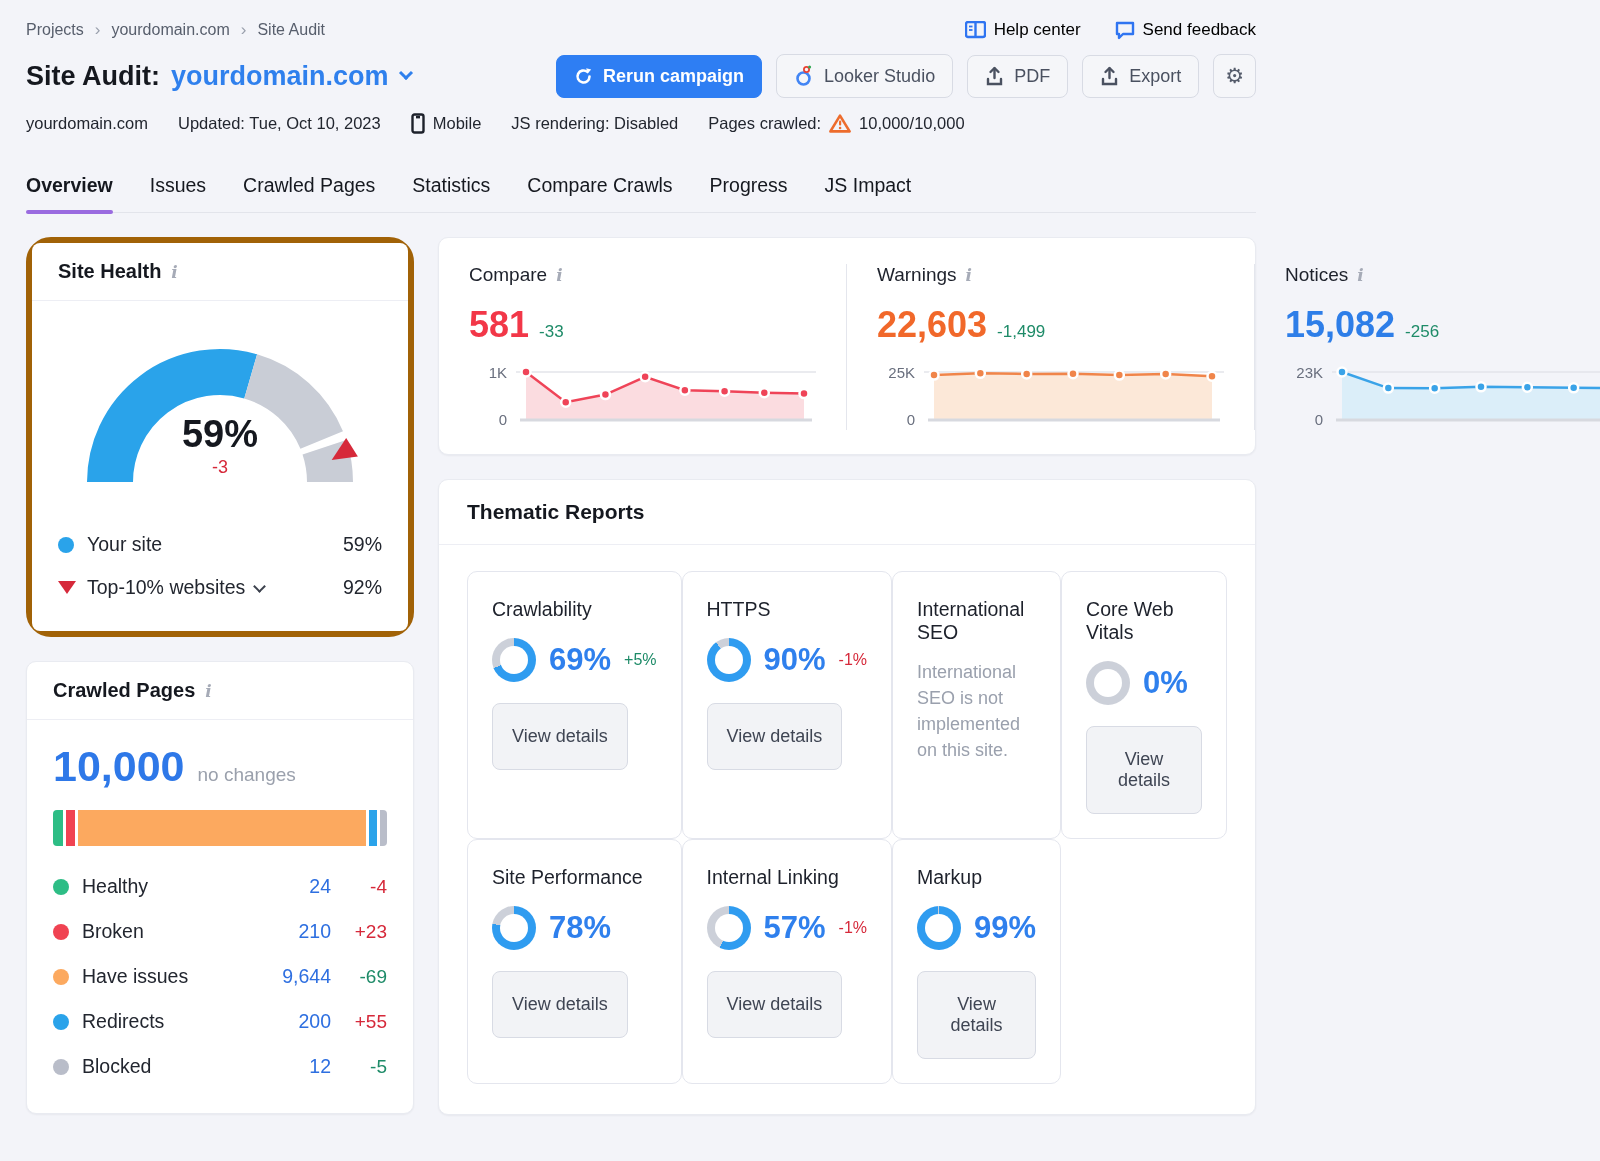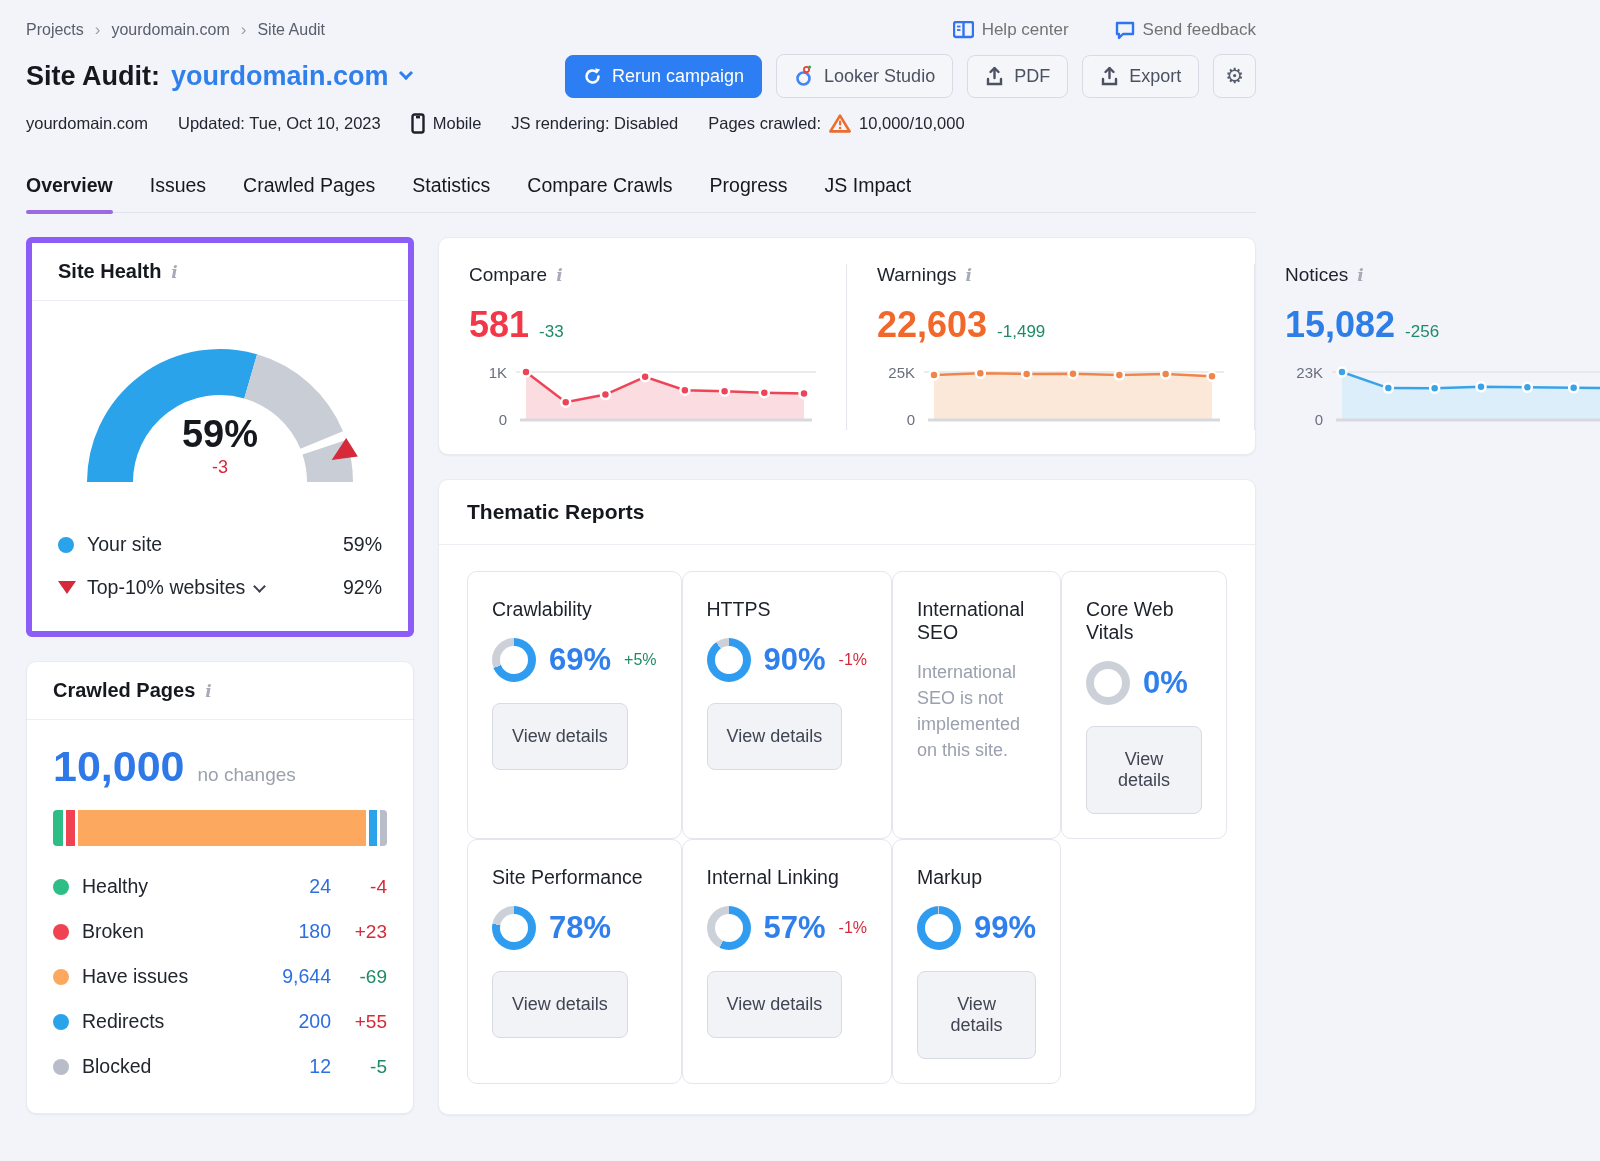--- a/index.html
+++ b/index.html
@@ -8,51 +8,51 @@
     font-family:"Liberation Sans","DejaVu Sans",sans-serif;
     background:#f3f4f9; color:#1b1f2a; overflow:hidden;
   }
   .page { width:1282px; height:1161px; padding:20px 26px 0 26px; }
 
   
   .row-breadcrumb { display:flex; justify-content:space-between; align-items:center; }
   .crumbs { display:flex; align-items:center; font-size:16px; color:#575e6c; }
   .crumb-sep { margin:0 11px; color:#9aa0ad; font-size:17px; }
   .hlinks { display:flex; align-items:center; }
-  .hlink { display:flex; align-items:center; gap:8px; color:#737373; font-size:17px; margin-left:46px; cursor:pointer; }
+  .hlink { display:flex; align-items:center; gap:8px; color:#000000; font-size:17px; margin-left:34px; cursor:pointer; }
 
   .row-title { display:flex; justify-content:space-between; align-items:center; margin-top:14px; }
   .title-left { display:flex; align-items:center; font-size:27px; font-weight:bold; color:#15181f; }
   .title-domain { color:#2f80ed; margin-left:11px; }
   .chev { display:inline-block; width:9px; height:9px; border-right:2.5px solid #3c414d; border-bottom:2.5px solid #3c414d; transform:rotate(45deg); }
   .chev-blue { border-color:#2f80ed; width:10px; height:10px; border-width:3px; margin-left:12px; margin-top:-6px; }
   .toolbar { display:flex; align-items:center; }
   .btn { display:inline-flex; align-items:center; gap:10px; font-size:18px; border-radius:8px;
          padding:10px 17px; border:1px solid #d8dbe4; background:#f5f6f9; color:#4a5160; margin-left:14px; cursor:pointer; white-space:nowrap; }
-  .btn-primary { background:#2e7ef3; border-color:#2e7ef3; color:#fff; font-weight:normal; }
+  .btn-primary { background:#2e7ef3; border-color:#2e7ef3; color:#fff; font-weight:bold; }
   .btn-gear { padding:9px 11px; font-size:21px; color:#555c6b; }
 
   .row-meta { display:flex; align-items:center; gap:30px; margin-top:15px; font-size:16.5px; color:#22262f; }
   .meta-item { display:flex; align-items:center; gap:8px; }
 
   .tabs { display:flex; gap:37px; margin-top:40px; border-bottom:1px solid #e2e4eb; }
   .tab { font-size:19.5px; color:#15181f; padding-bottom:15px; position:relative; cursor:pointer; }
   .tab.active { font-weight:bold; }
   .tab.active::after { content:""; position:absolute; left:0; right:0; bottom:-2px; height:4px; background:#9a6be0; border-radius:2px; }
 
   
   .content { display:flex; gap:24px; margin-top:24px; align-items:flex-start; }
   .col-left { width:388px; flex:none; }
   .col-right { flex:1; min-width:0; }
   .card { background:#fff; border-radius:10px; border:1px solid #e9ebf1; box-shadow:0 1px 2px rgba(22,26,40,.05); }
   .card-head { display:flex; align-items:center; gap:10px; padding:17px 26px; border-bottom:1px solid #edeef4; font-size:20px; font-weight:bold; color:#15181f; }
   .info-i { font-family:"DejaVu Serif",serif; font-style:italic; font-weight:bold; color:#a6abb7; font-size:17px; cursor:pointer; }
 
   
-  .health-wrap { border:6px solid #8b5cf6; border-radius:6px; background:#fff; }
+  .health-wrap { border:6px solid #a16207; border-radius:25px; background:#fff; }
   .health-card { border:none; box-shadow:none; border-radius:8px; }
   .gauge-box { position:relative; padding:24px 28px 0 28px; }
   .gauge-svg { display:block; width:100%; }
   .gauge-center { position:absolute; left:0; right:0; top:112px; text-align:center; }
   .gauge-pct { font-size:38px; font-weight:bold; color:#15181f; }
   .gauge-delta { font-size:18px; color:#d6293a; margin-top:1px; }
   .health-legend { padding:16px 26px 22px 26px; }
   .hl-row { display:flex; align-items:center; padding:10px 0; font-size:19.5px; color:#22262f; }
   .hl-val { margin-left:auto; }
   .dot { width:16px; height:16px; border-radius:50%; margin-right:13px; flex:none; }
@@ -270,21 +270,21 @@
           <div class="crawled-legend">
             <div class="cl-row">
               <span class="dot" style="background:#2dbd85"></span>
               <span>Healthy</span>
               <span class="cl-val">24</span>
               <span class="cl-delta" data-tone="bad">-4</span>
             </div>
             <div class="cl-row">
               <span class="dot" style="background:#f04352"></span>
               <span>Broken</span>
-              <span class="cl-val">180</span>
+              <span class="cl-val">210</span>
               <span class="cl-delta" data-tone="bad">+23</span>
             </div>
             <div class="cl-row">
               <span class="dot" style="background:#fca95f"></span>
               <span>Have issues</span>
               <span class="cl-val">9,644</span>
               <span class="cl-delta" data-tone="good">-69</span>
             </div>
             <div class="cl-row">
               <span class="dot" style="background:#2aa3ea"></span>

